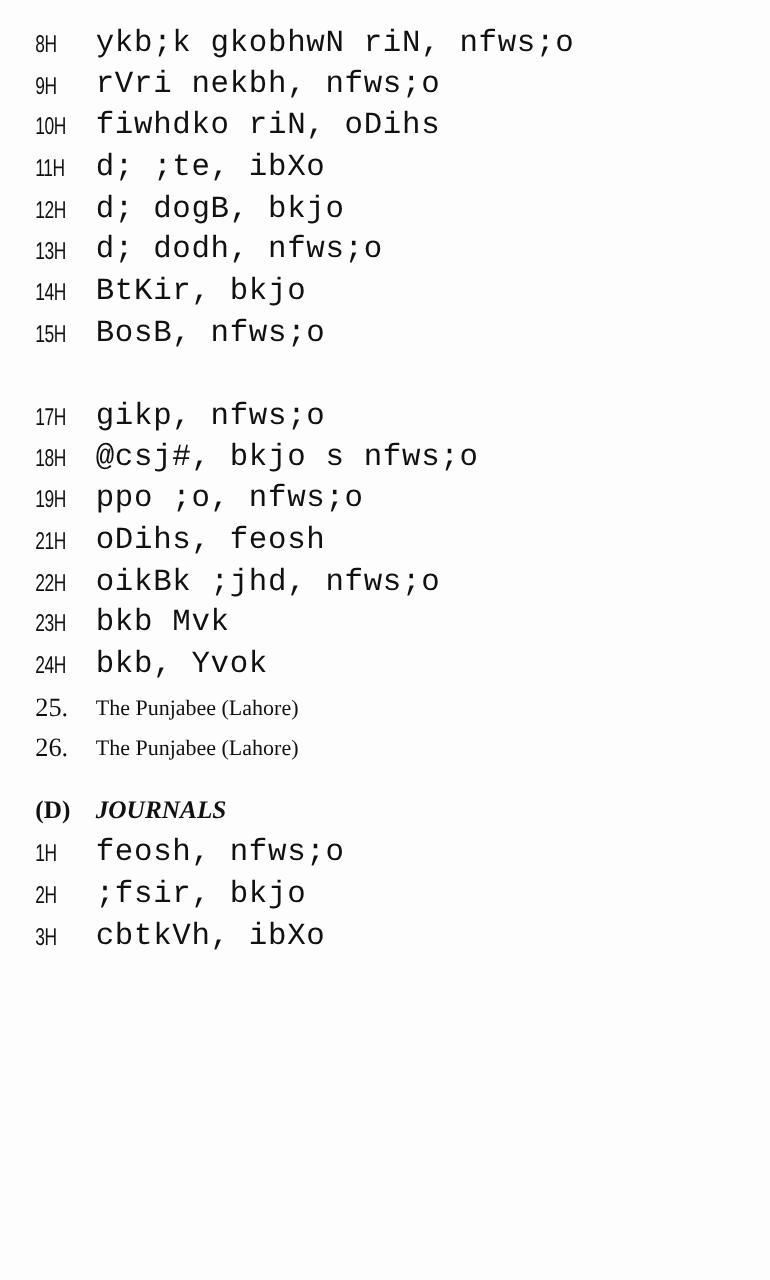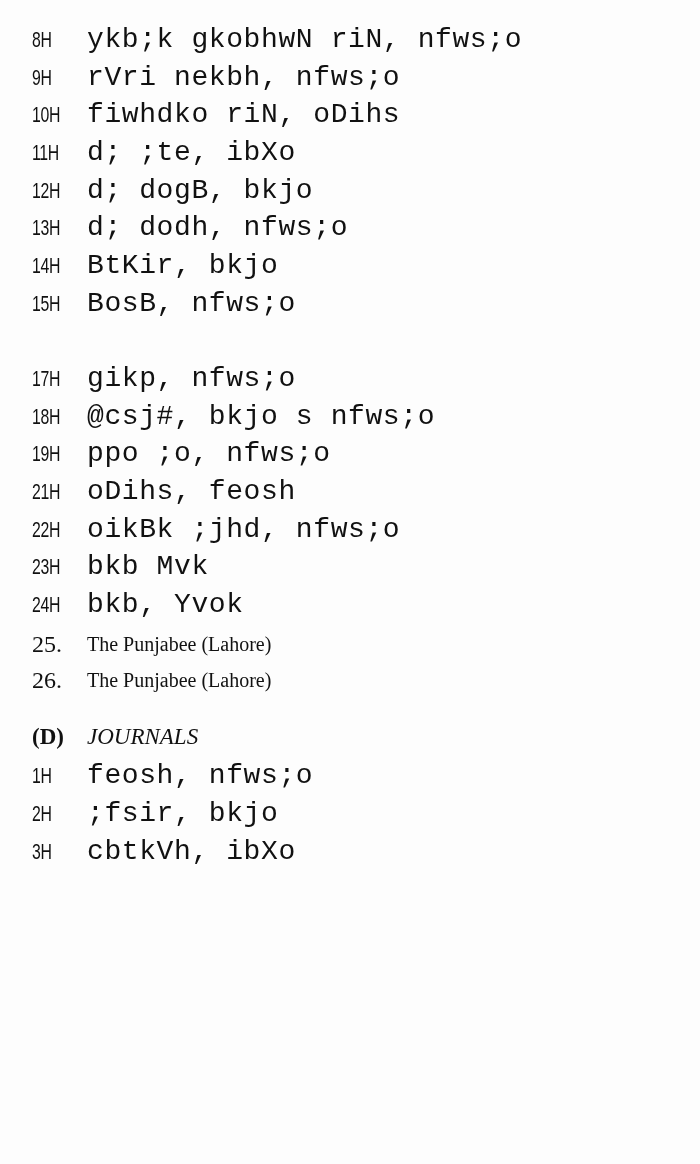--- a/index.html
+++ b/index.html
@@ -60,21 +60,21 @@
     .heading .num {
       font-family: "Liberation Serif", serif;
       font-size: 23px;
       font-weight: bold;
       transform: none;
       letter-spacing: 0;
     }
     .heading .txt {
       font-family: "Liberation Serif", serif;
       font-size: 23px;
-      font-weight: normal;
+      font-weight: bold;
       font-style: italic;
       letter-spacing: 0;
     }
   </style>
 </head>
 <body>
 
 <div class="page">
 
   <div class="row" style="top:25px">

